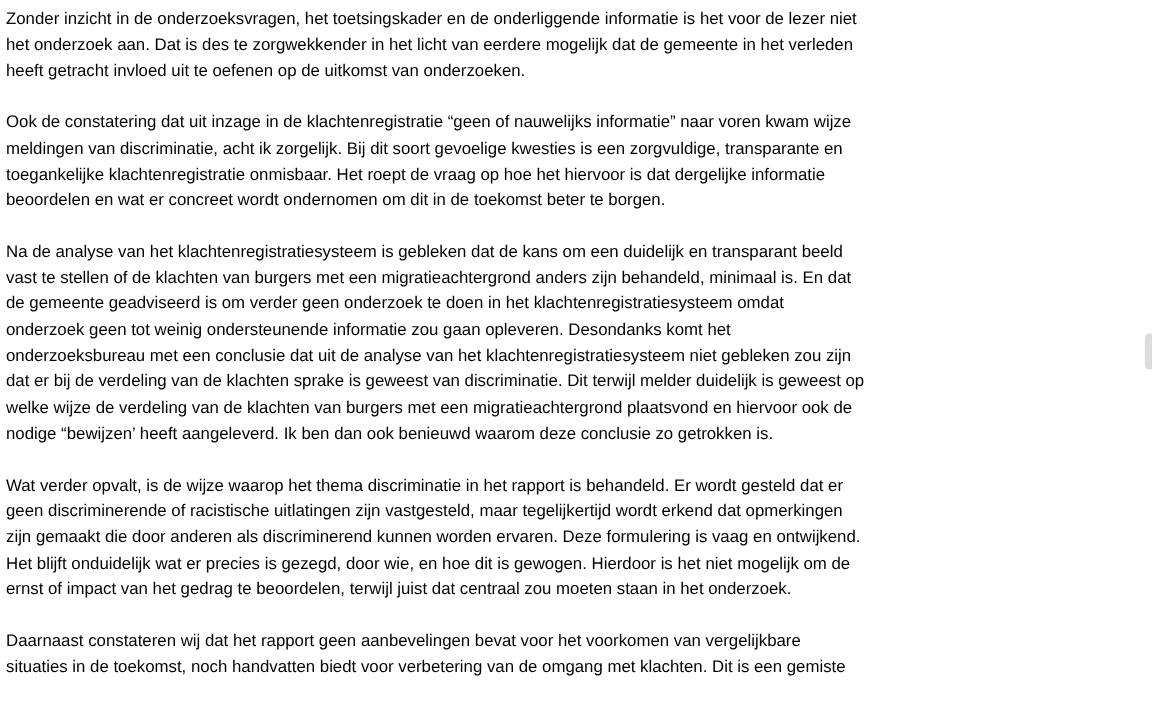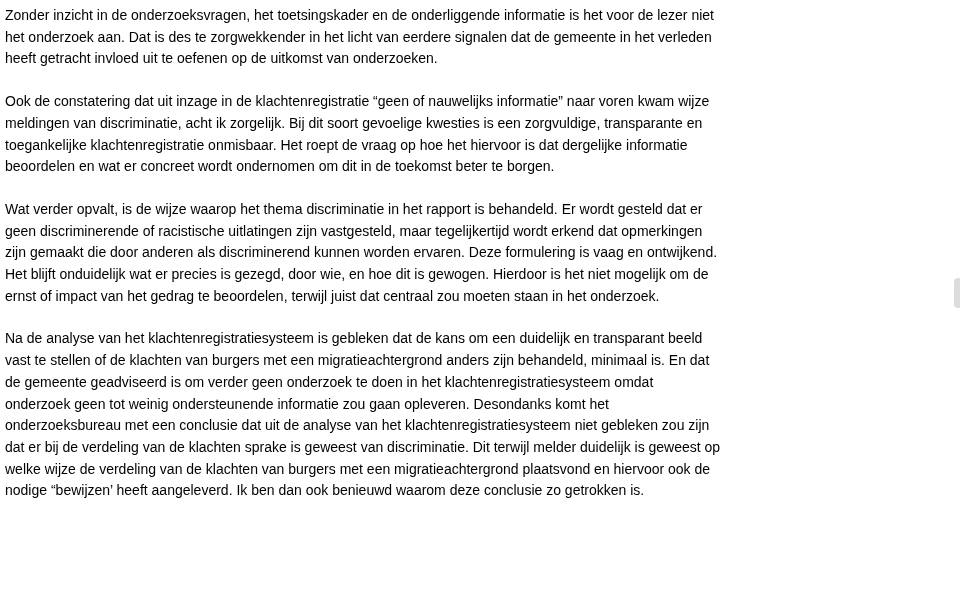--- a/index.html
+++ b/index.html
@@ -40,42 +40,46 @@
     background: #dcdcdc;
   }
 </style>
 </head>
 <body>
 
 <main class="doc">
   <div>
       <div class="para">
         <div class="line">Zonder inzicht in de onderzoeksvragen, het toetsingskader en de onderliggende informatie is het voor de lezer niet</div>
-        <div class="line">het onderzoek aan. Dat is des te zorgwekkender in het licht van eerdere signalen dat de gemeente in het verleden</div>
+        <div class="line">het onderzoek aan. Dat is des te zorgwekkender in het licht van eerdere mogelijk dat de gemeente in het verleden</div>
         <div class="line">heeft getracht invloed uit te oefenen op de uitkomst van onderzoeken.</div>
       </div>
       <div class="para">
         <div class="line">Ook de constatering dat uit inzage in de klachtenregistratie “geen of nauwelijks informatie” naar voren kwam wijze</div>
         <div class="line">meldingen van discriminatie, acht ik zorgelijk. Bij dit soort gevoelige kwesties is een zorgvuldige, transparante en</div>
         <div class="line">toegankelijke klachtenregistratie onmisbaar. Het roept de vraag op hoe het hiervoor is dat dergelijke informatie</div>
         <div class="line">beoordelen en wat er concreet wordt ondernomen om dit in de toekomst beter te borgen.</div>
-      </div>
-      <div class="para">
-        <div class="line">Wat verder opvalt, is de wijze waarop het thema discriminatie in het rapport is behandeld. Er wordt gesteld dat er</div>
-        <div class="line">geen discriminerende of racistische uitlatingen zijn vastgesteld, maar tegelijkertijd wordt erkend dat opmerkingen</div>
-        <div class="line">zijn gemaakt die door anderen als discriminerend kunnen worden ervaren. Deze formulering is vaag en ontwijkend.</div>
-        <div class="line">Het blijft onduidelijk wat er precies is gezegd, door wie, en hoe dit is gewogen. Hierdoor is het niet mogelijk om de</div>
-        <div class="line">ernst of impact van het gedrag te beoordelen, terwijl juist dat centraal zou moeten staan in het onderzoek.</div>
       </div>
       <div class="para">
         <div class="line">Na de analyse van het klachtenregistratiesysteem is gebleken dat de kans om een duidelijk en transparant beeld</div>
         <div class="line">vast te stellen of de klachten van burgers met een migratieachtergrond anders zijn behandeld, minimaal is. En dat</div>
         <div class="line">de gemeente geadviseerd is om verder geen onderzoek te doen in het klachtenregistratiesysteem omdat</div>
         <div class="line">onderzoek geen tot weinig ondersteunende informatie zou gaan opleveren. Desondanks komt het</div>
         <div class="line">onderzoeksbureau met een conclusie dat uit de analyse van het klachtenregistratiesysteem niet gebleken zou zijn</div>
         <div class="line">dat er bij de verdeling van de klachten sprake is geweest van discriminatie. Dit terwijl melder duidelijk is geweest op</div>
         <div class="line">welke wijze de verdeling van de klachten van burgers met een migratieachtergrond plaatsvond en hiervoor ook de</div>
         <div class="line">nodige “bewijzen’ heeft aangeleverd. Ik ben dan ook benieuwd waarom deze conclusie zo getrokken is.</div>
       </div>
+      <div class="para">
+        <div class="line">Wat verder opvalt, is de wijze waarop het thema discriminatie in het rapport is behandeld. Er wordt gesteld dat er</div>
+        <div class="line">geen discriminerende of racistische uitlatingen zijn vastgesteld, maar tegelijkertijd wordt erkend dat opmerkingen</div>
+        <div class="line">zijn gemaakt die door anderen als discriminerend kunnen worden ervaren. Deze formulering is vaag en ontwijkend.</div>
+        <div class="line">Het blijft onduidelijk wat er precies is gezegd, door wie, en hoe dit is gewogen. Hierdoor is het niet mogelijk om de</div>
+        <div class="line">ernst of impact van het gedrag te beoordelen, terwijl juist dat centraal zou moeten staan in het onderzoek.</div>
+      </div>
+      <div class="para">
+        <div class="line">Daarnaast constateren wij dat het rapport geen aanbevelingen bevat voor het voorkomen van vergelijkbare</div>
+        <div class="line">situaties in de toekomst, noch handvatten biedt voor verbetering van de omgang met klachten. Dit is een gemiste</div>
+      </div>
     </div>
 </main>
 
 <div class="scrollbar-thumb"></div>
 
 </body></html>

